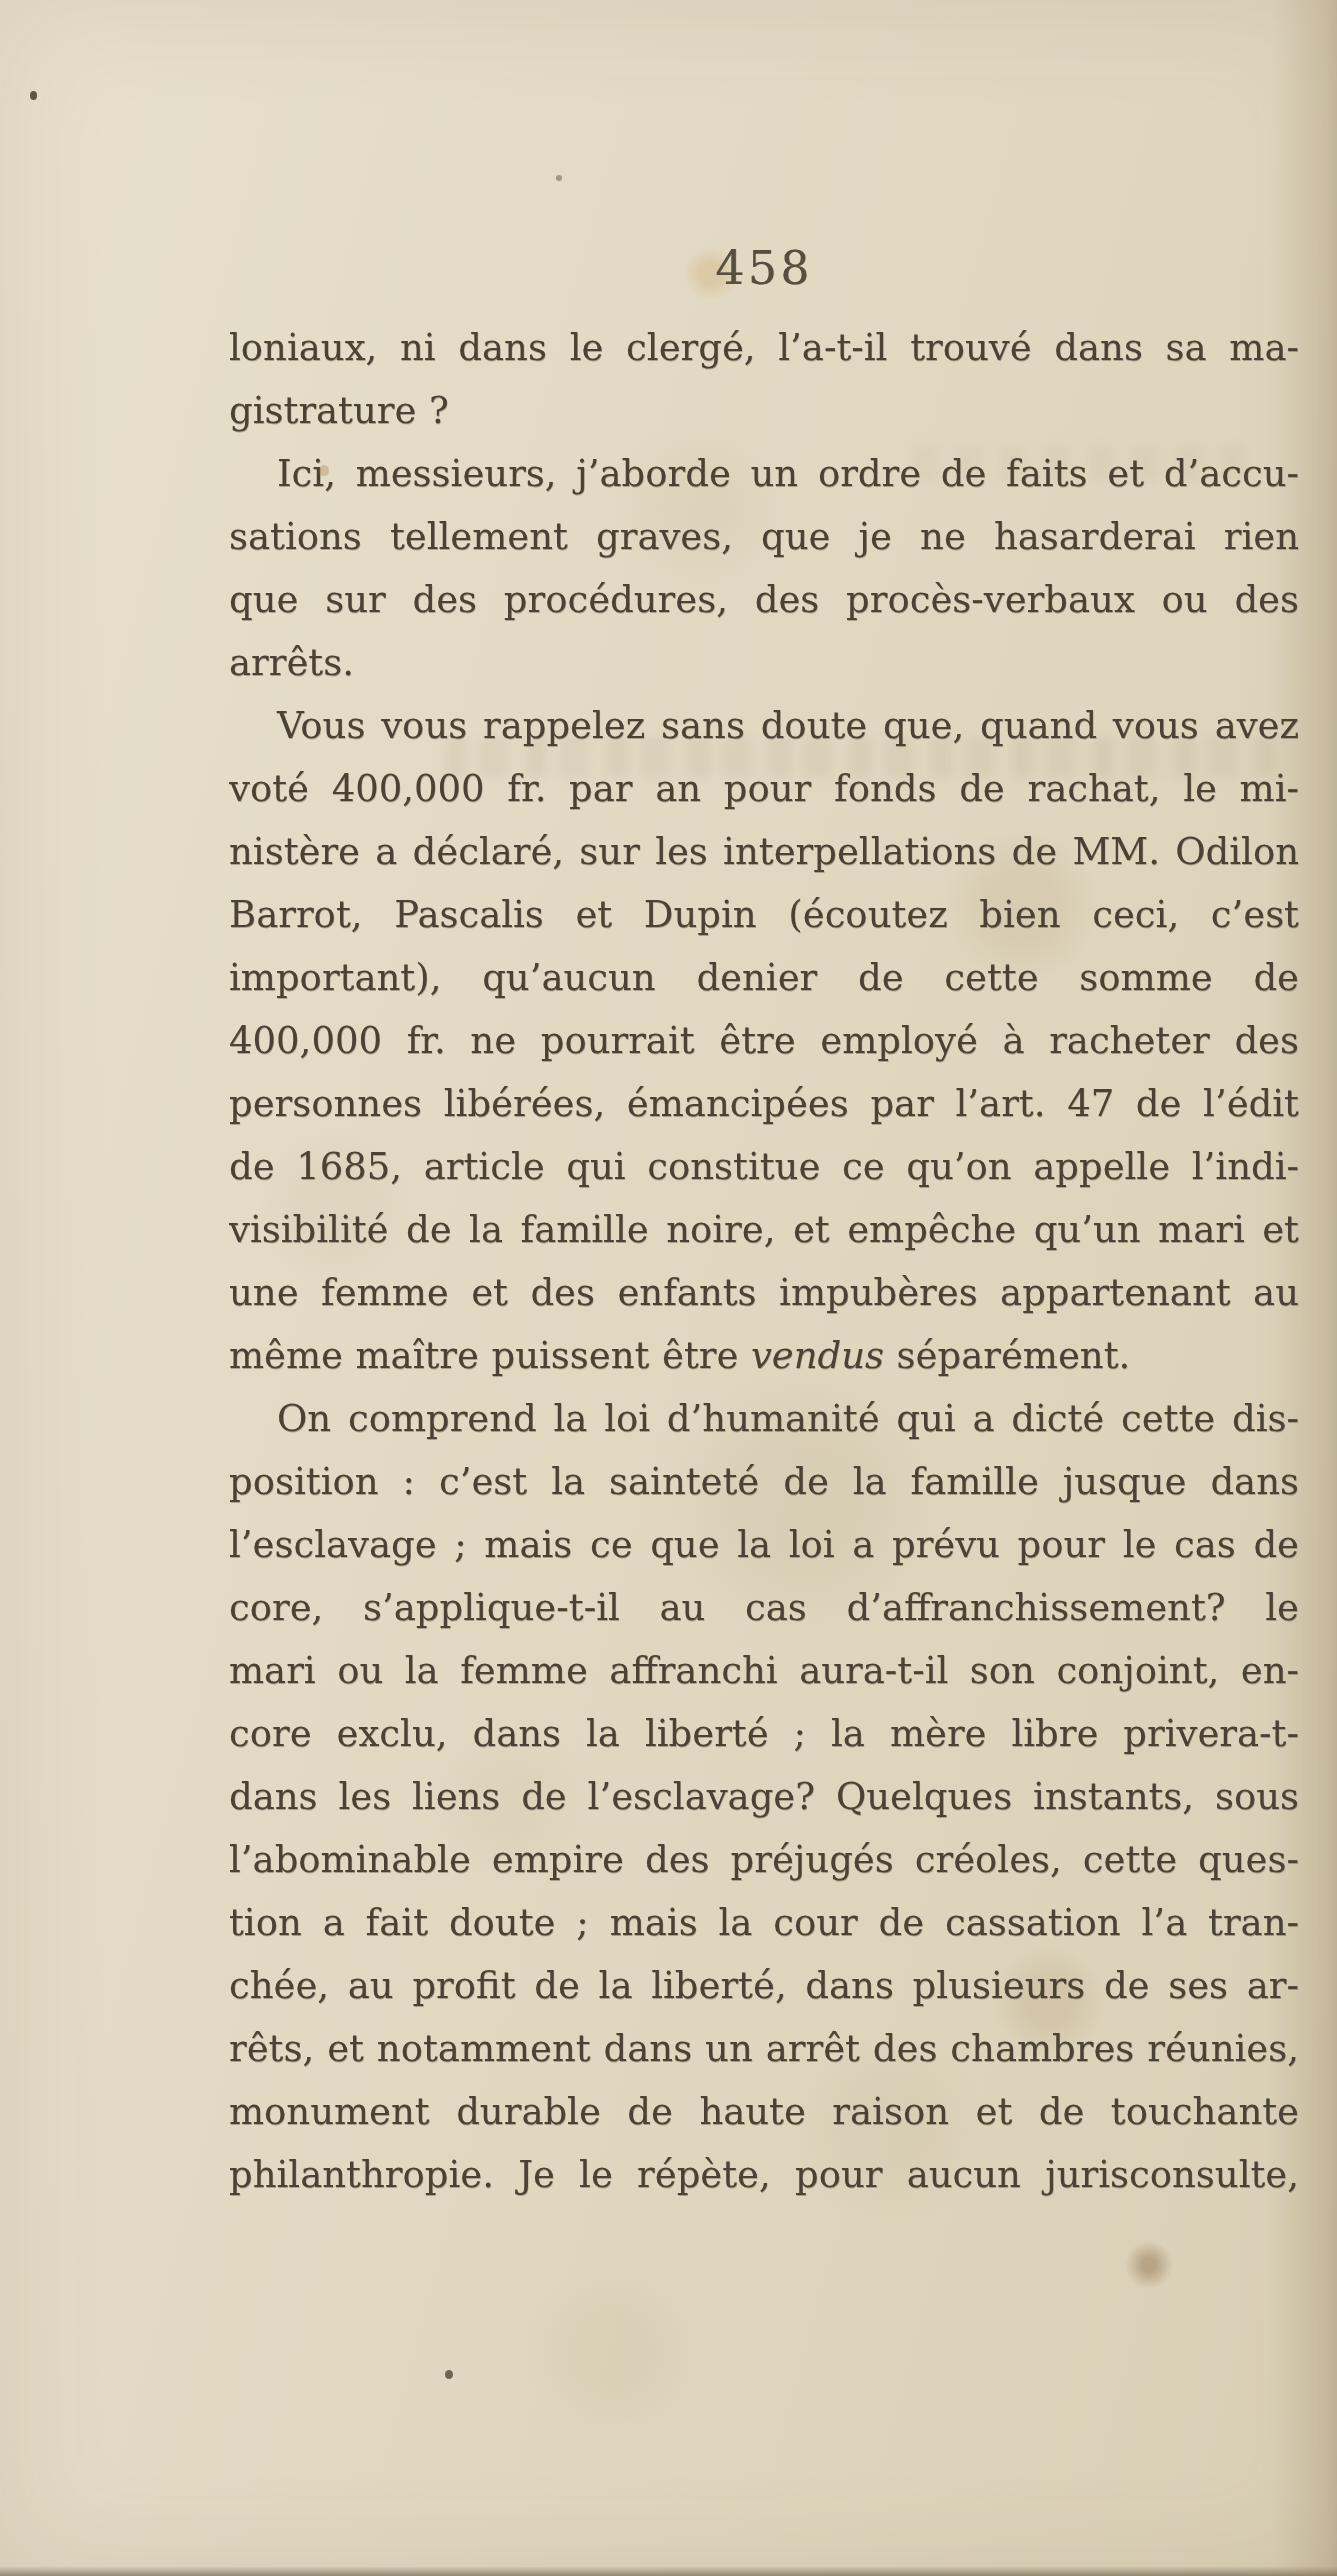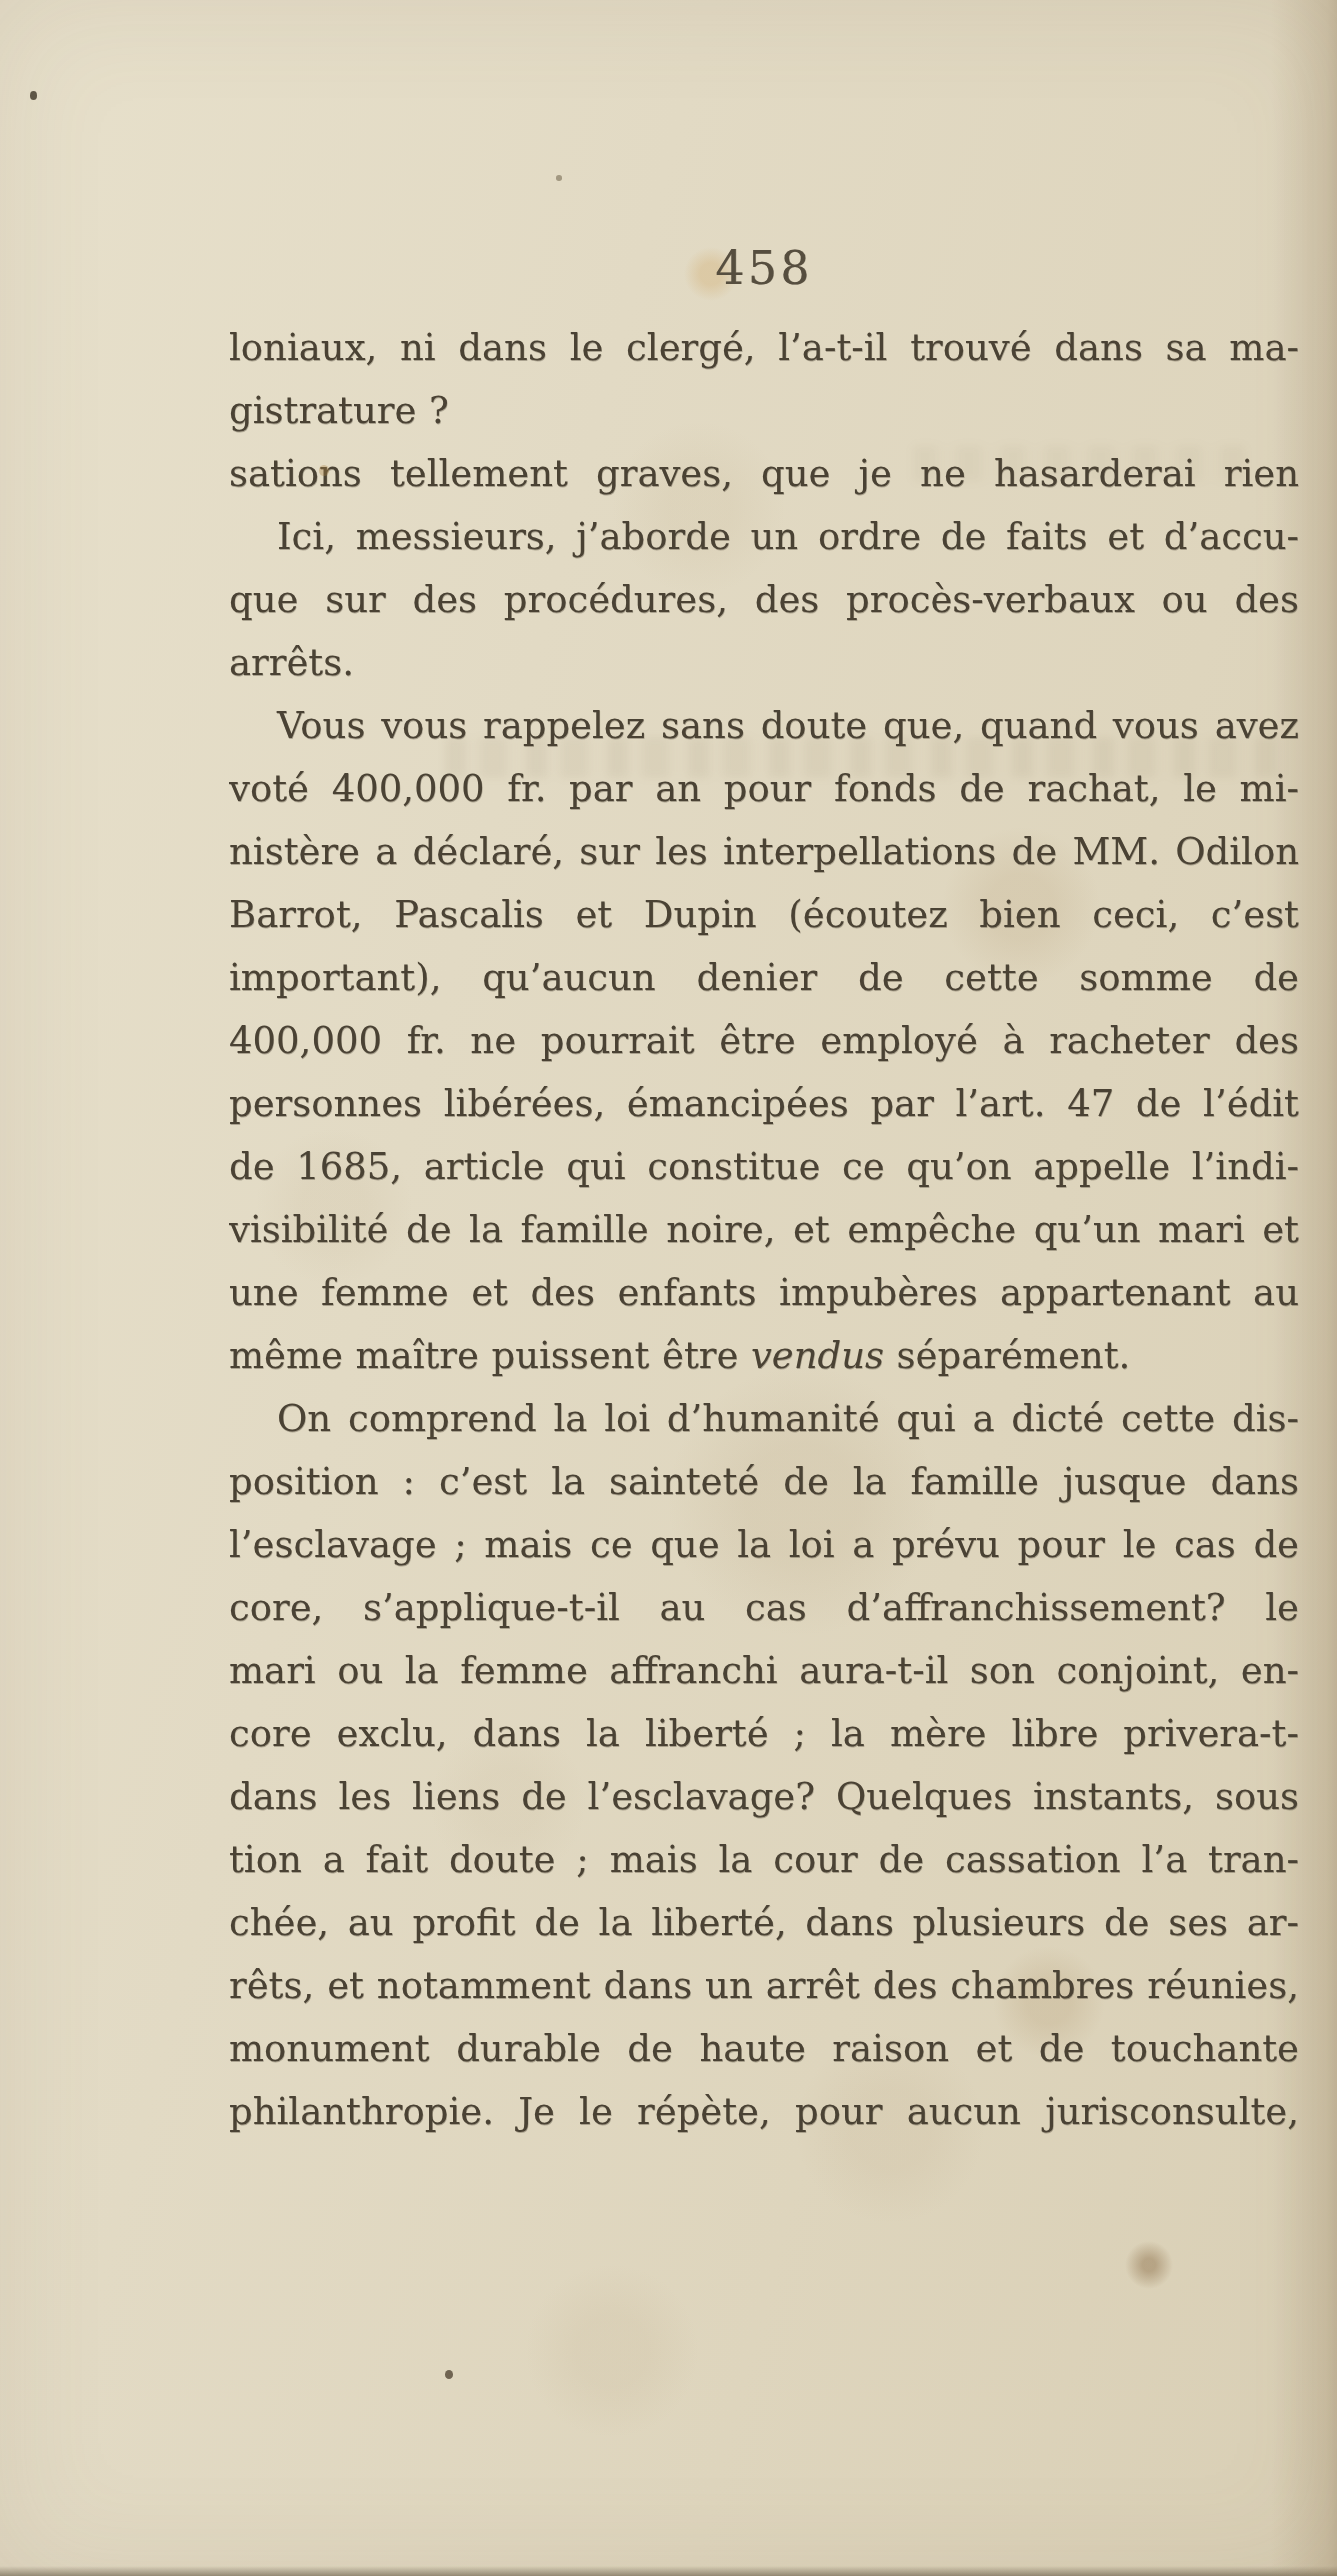--- a/index.html
+++ b/index.html
@@ -105,22 +105,22 @@
   <div class="ghost ghost-1"></div>
 
   <div class="page-number">458</div>
 
   <div class="text-block">
       <div class="paragraph">
         <div class="line">loniaux, ni dans le clergé, l’a-t-il trouvé dans sa ma-</div>
         <div class="line para-end">gistrature ?</div>
       </div>
       <div class="paragraph">
+        <div class="line indent">Ici, messieurs, j’aborde un ordre de faits et d’accu-</div>
         <div class="line">sations tellement graves, que je ne hasarderai rien</div>
-        <div class="line indent">Ici, messieurs, j’aborde un ordre de faits et d’accu-</div>
         <div class="line">que sur des procédures, des procès-verbaux ou des</div>
         <div class="line para-end">arrêts.</div>
       </div>
       <div class="paragraph">
         <div class="line indent">Vous vous rappelez sans doute que, quand vous avez</div>
         <div class="line">voté 400,000 fr. par an pour fonds de rachat, le mi-</div>
         <div class="line">nistère a déclaré, sur les interpellations de MM. Odilon</div>
         <div class="line">Barrot, Pascalis et Dupin (écoutez bien ceci, c’est</div>
         <div class="line">important), qu’aucun denier de cette somme de</div>
         <div class="line">400,000 fr. ne pourrait être employé à racheter des</div>
@@ -131,20 +131,21 @@
         <div class="line para-end">même maître puissent être <em>vendus</em> séparément.</div>
       </div>
       <div class="paragraph">
         <div class="line indent">On comprend la loi d’humanité qui a dicté cette dis-</div>
         <div class="line">position : c’est la sainteté de la famille jusque dans</div>
         <div class="line">l’esclavage ; mais ce que la loi a prévu pour le cas de</div>
         <div class="line">core, s’applique-t-il au cas d’affranchissement? le</div>
         <div class="line">mari ou la femme affranchi aura-t-il son conjoint, en-</div>
         <div class="line">core exclu, dans la liberté ; la mère libre privera-t-</div>
         <div class="line">dans les liens de l’esclavage? Quelques instants, sous</div>
+        <div class="line">l’abominable empire des préjugés créoles, cette ques-</div>
         <div class="line">tion a fait doute ; mais la cour de cassation l’a tran-</div>
         <div class="line">chée, au profit de la liberté, dans plusieurs de ses ar-</div>
         <div class="line">rêts, et notamment dans un arrêt des chambres réunies,</div>
         <div class="line">monument durable de haute raison et de touchante</div>
         <div class="line">philanthropie. Je le répète, pour aucun jurisconsulte,</div>
       </div>
     </div>
 
   <div class="speck speck-1"></div>
   <div class="speck speck-2"></div>

